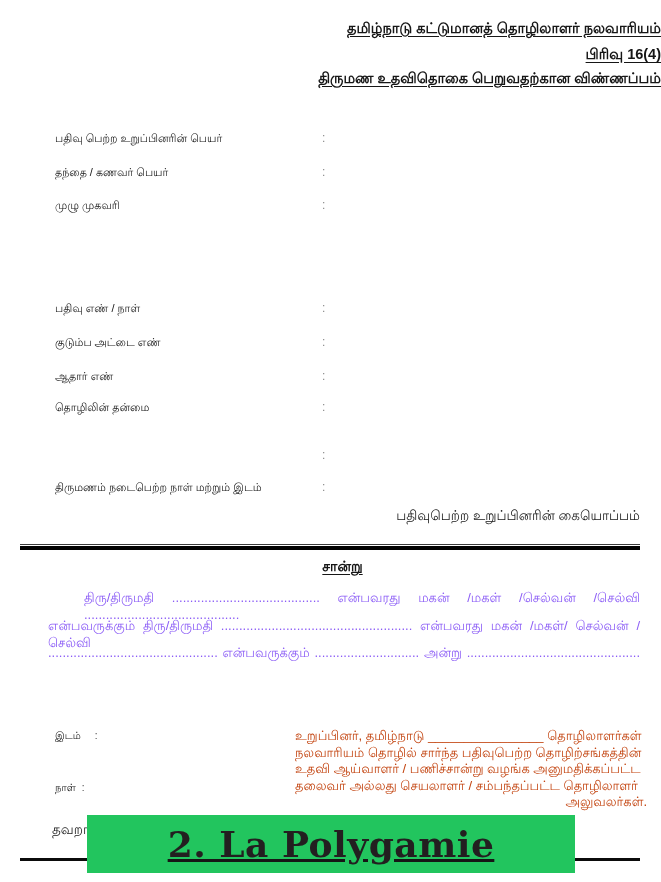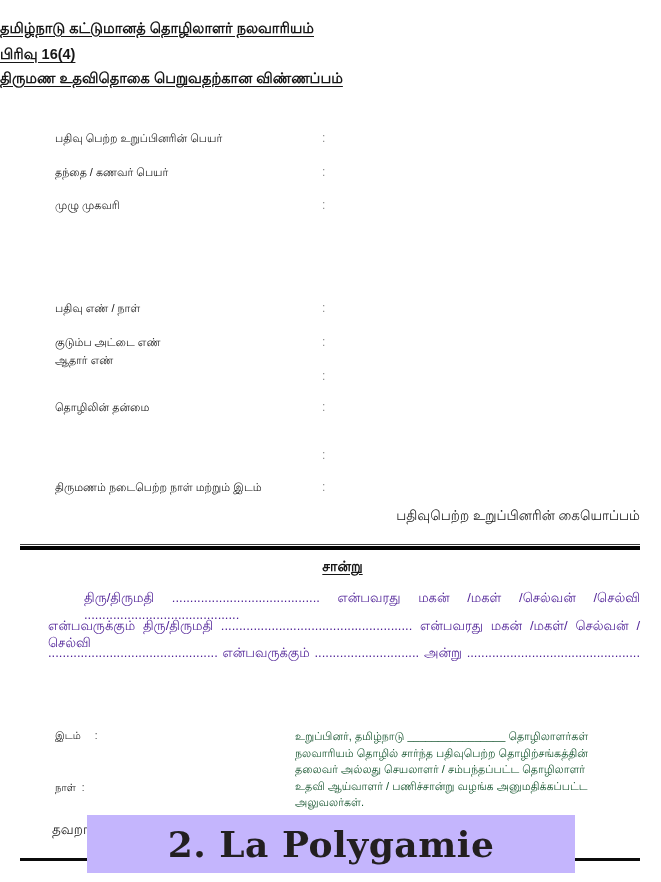--- a/index.html
+++ b/index.html
@@ -3,42 +3,42 @@
 <meta charset="utf-8">
 <style>
   html,body { margin:0; padding:0; background:#ffffff; }
   .page {
     position:relative; width:661px; height:882px; background:#ffffff;
     font-family:"Liberation Sans","DejaVu Sans",sans-serif;
     color:#161616; overflow:hidden;
   }
   .abs { position:absolute; }
   
-  .hdr { left:0; width:661px; text-align:left; font-weight:bold; font-size:14.5px; }
+  .hdr { left:0; width:661px; text-align:right; font-weight:bold; font-size:14.5px; }
   .hdr .u { text-decoration:underline; text-underline-offset:3px; }
   
   .field-label { left:55px; font-size:11px; white-space:pre-line; line-height:17px; }
   .field-colon { left:322px; font-size:12px; color:#8a8a8a; }
   .sig-right { right:21px; font-size:13.5px; text-align:right; }
   
   .rule-double {
     left:20px; width:620px; height:6px;
     background:linear-gradient(to bottom,#3a3a3a 0,#3a3a3a 1px,#ffffff 1px,#ffffff 2.5px,#000000 2.5px,#000000 6px);
   }
   .cert-head { left:12px; width:661px; text-align:center; font-weight:bold; font-size:14px; }
   .cert-head .u { text-decoration:underline; text-underline-offset:3px; }
-  .cert-line { left:48px; width:592px; font-size:13px; color:#4c1d95; }
+  .cert-line { left:48px; width:592px; font-size:13px; color:#8b5cf6; }
   .jl { text-align:justify; text-align-last:justify; }
   .indent { padding-left:36px; box-sizing:border-box; }
   
   .att-left { left:55px; font-size:10px; }
   .att-left .c { color:#444; margin-left:14px; }
   .att-left.date .c { margin-left:6px; }
-  .att-block { left:295px; width:352px; font-size:11px; line-height:16.6px; color:#14532d; }
-  .att-block .last { text-align:left; }
+  .att-block { left:295px; width:352px; font-size:13px; line-height:16.6px; color:#c2410c; }
+  .att-block .last { text-align:right; }
   .partial { left:52px; font-size:13.5px; z-index:1; white-space:nowrap; }
   
   .bottom-rule { left:20px; top:858px; width:620px; height:3px; background:#0b0b0b; z-index:2; }
   .banner {
     left:87px; top:815px; width:488px; height:58px; z-index:3;
     display:flex; align-items:center; justify-content:center;
   }
   .banner-text {
     font-family:"DejaVu Serif","Liberation Serif",serif;
     font-weight:bold; font-size:36px; letter-spacing:0.5px;
@@ -61,21 +61,21 @@
 
   <div class="abs field-label" style="top:197px">முழு முகவரி</div>
   <div class="abs field-colon" style="top:198px">:</div>
 
   <div class="abs field-label" style="top:300px">பதிவு எண் / நாள்</div>
   <div class="abs field-colon" style="top:301px">:</div>
 
   <div class="abs field-label" style="top:334px">குடும்ப அட்டை எண்</div>
   <div class="abs field-colon" style="top:335px">:</div>
 
-  <div class="abs field-label" style="top:352px">ஆதார் எண்</div>
+  <div class="abs field-label" style="top:368px">ஆதார் எண்</div>
   <div class="abs field-colon" style="top:369px">:</div>
 
   <div class="abs field-label" style="top:399px">தொழிலின் தன்மை</div>
   <div class="abs field-colon" style="top:400px">:</div>
 
   <div class="abs field-colon" style="top:448px">:</div>
 
   <div class="abs field-label" style="top:479px">திருமணம் நடைபெற்ற நாள் மற்றும் இடம்</div>
   <div class="abs field-colon" style="top:480px">:</div>
 
@@ -88,26 +88,26 @@
   <div class="abs cert-line jl indent" style="top:590px">திரு/திருமதி ......................................... என்பவரது மகன் /மகள் /செல்வன் /செல்வி ...........................................</div>
   <div class="abs cert-line jl" style="top:618px">என்பவருக்கும்  திரு/திருமதி   .....................................................   என்பவரது   மகன் /மகள்/   செல்வன் /செல்வி</div>
   <div class="abs cert-line jl" style="top:645px">...............................................  என்பவருக்கும்  .............................  அன்று  ................................................</div>
 
   <div class="abs att-left" style="top:730px"><span>இடம்</span><span class="c">:</span></div>
   <div class="abs att-left date" style="top:782px"><span>நாள்</span><span class="c">:</span></div>
 
   <div class="abs att-block" style="top:728px">
     <div>உறுப்பினர், தமிழ்நாடு ________________ தொழிலாளர்கள்</div>
     <div>நலவாரியம் தொழில் சார்ந்த பதிவுபெற்ற தொழிற்சங்கத்தின்</div>
+    <div>உதவி ஆய்வாளர்  / பணிச்சான்று வழங்க அனுமதிக்கப்பட்ட</div>
     <div>தலைவர் அல்லது  செயலாளர் / சம்பந்தப்பட்ட தொழிலாளர்</div>
-    <div>உதவி ஆய்வாளர்  / பணிச்சான்று வழங்க அனுமதிக்கப்பட்ட</div>
     <div class="last">அலுவலர்கள்.</div>
   </div>
 
   <div class="abs partial" style="top:822px">தவறான</div>
 
   <div class="abs bottom-rule"></div>
 
-  <div class="abs banner" style="background: #c4b5fd;">
+  <div class="abs banner" style="background: #22c55e; text-decoration: underline;">
     <span class="banner-text" style="color: rgb(35, 31, 32);">2. La Polygamie</span>
   </div>
 
 </div>
 
 </body></html>

